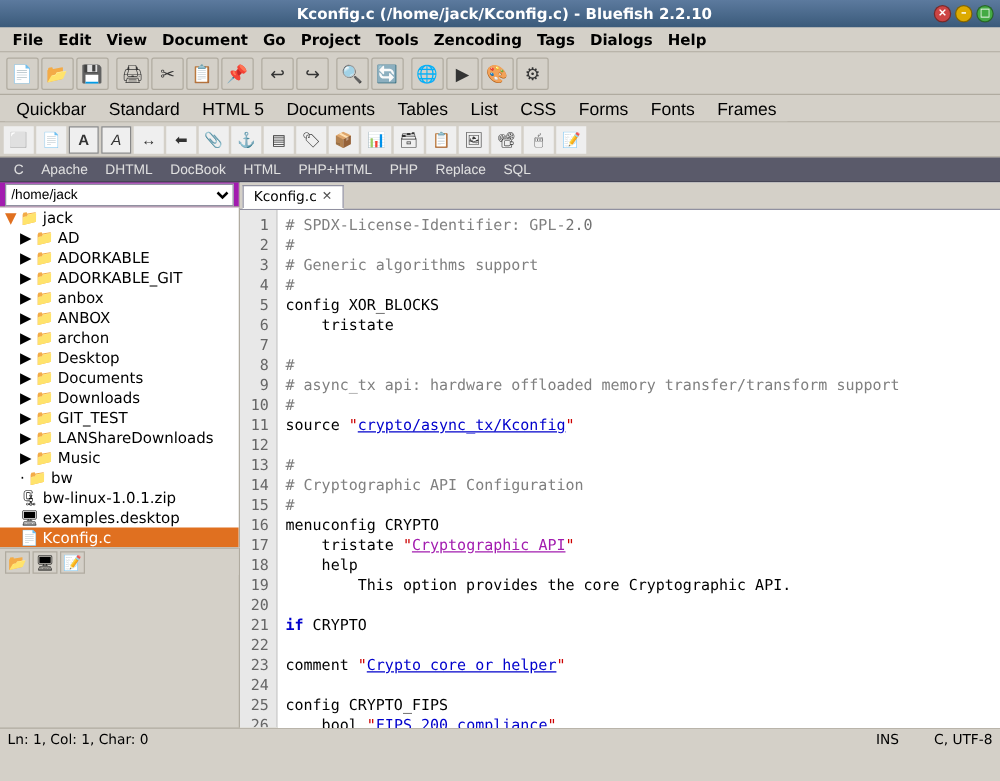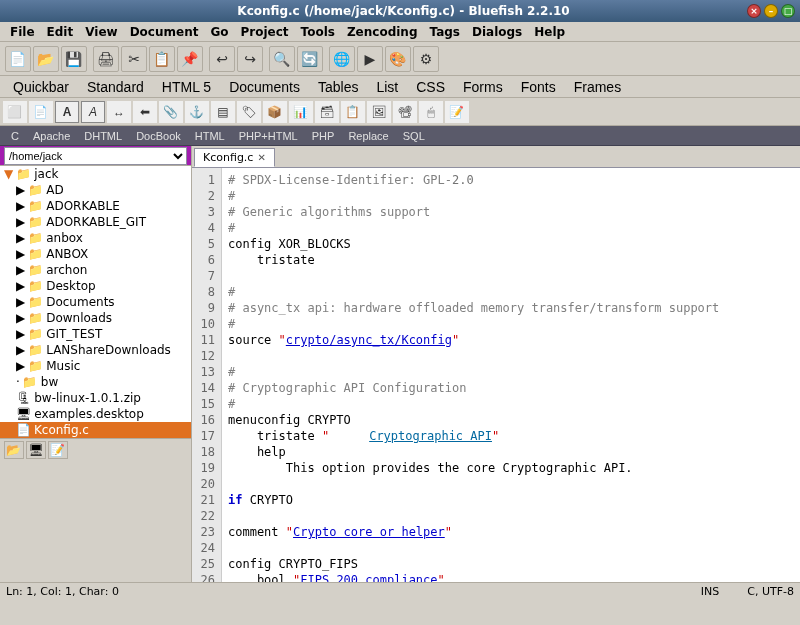--- a/index.html
+++ b/index.html
@@ -508,21 +508,21 @@
 
 <span class="syn-comment">#</span>
 <span class="syn-comment"># async_tx api: hardware offloaded memory transfer/transform support</span>
 <span class="syn-comment">#</span>
 source <span style="color:#cc0000;">"<span style="text-decoration:underline;color:#0000cc;">crypto/async_tx/Kconfig</span>"</span>
 
 <span class="syn-comment">#</span>
 <span class="syn-comment"># Cryptographic API Configuration</span>
 <span class="syn-comment">#</span>
 menuconfig CRYPTO
-    tristate <span style="color:#cc0000;">"<span style="text-decoration:underline;color:#0369a1;margin-left:40px;">Cryptographic API</span>"</span>
+    tristate <span style="color:#cc0000;">"<span style="text-decoration:underline;color:#a21caf;">Cryptographic API</span>"</span>
     help
         This option provides the core Cryptographic API.
 
 <span class="syn-keyword">if</span> CRYPTO
 
 comment <span style="color:#cc0000;">"<span style="text-decoration:underline;color:#0000cc;">Crypto core or helper</span>"</span>
 
 config CRYPTO_FIPS
     bool <span style="color:#cc0000;">"<span style="text-decoration:underline;color:#0000cc;">FIPS 200 compliance</span>"</span>
     depends on (CRYPTO_ANSI_CPRNG || CRYPTO_DRBG) &amp;&amp; !CRYPTO_MANAGER_DISABLE_TESTS

